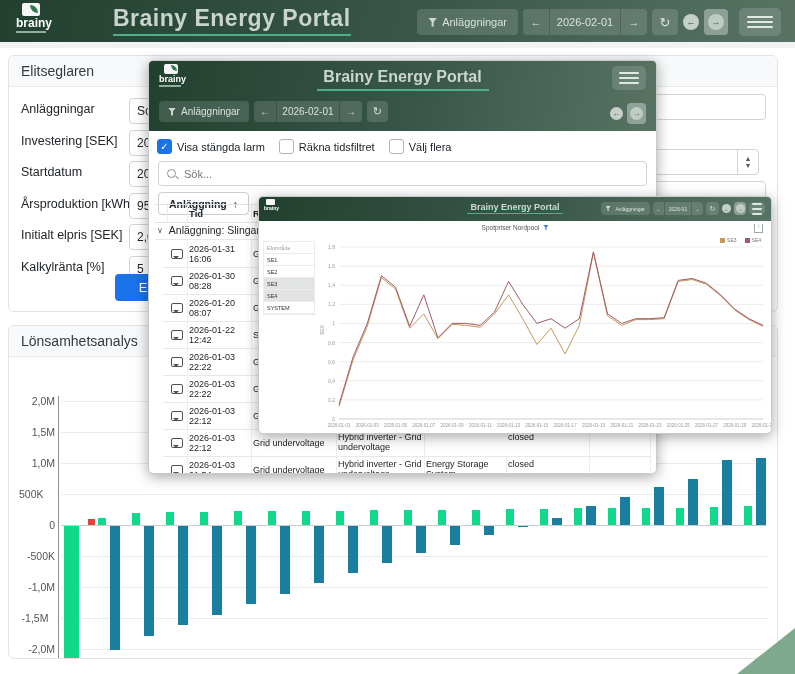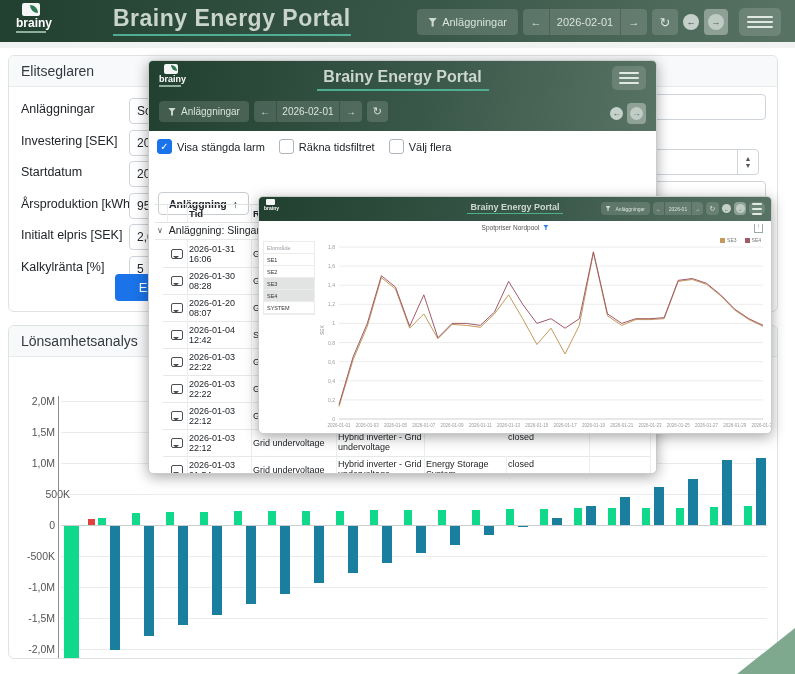--- a/index.html
+++ b/index.html
@@ -143,29 +143,29 @@
 <section class="panel" id="analysis-panel" style="left:8px;top:316px;width:768px;height:332px;margin-top:9px;">
   <div class="panel-hd">Lönsamhetsanalys</div>
   <div id="bar-chart" class="abs" style="left:0;top:30px;width:766px;height:302px;overflow:hidden;">
       <div style="position: absolute; left: 52px; top: 45px; width: 706px; height: 1px; background: rgb(233, 236, 236);"></div>
       <div style="position: absolute; left: 6px; top: 39px; width: 40px; text-align: right; font-size: 10.5px; color: rgb(85, 85, 85);">2,0M</div>
       <div style="position: absolute; left: 52px; top: 76px; width: 706px; height: 1px; background: rgb(233, 236, 236);"></div>
       <div style="position: absolute; left: 6px; top: 70px; width: 40px; text-align: right; font-size: 10.5px; color: rgb(85, 85, 85);">1,5M</div>
       <div style="position: absolute; left: 52px; top: 107px; width: 706px; height: 1px; background: rgb(233, 236, 236);"></div>
       <div style="position: absolute; left: 6px; top: 101px; width: 40px; text-align: right; font-size: 10.5px; color: rgb(85, 85, 85);">1,0M</div>
       <div style="position: absolute; left: 52px; top: 138px; width: 706px; height: 1px; background: rgb(233, 236, 236);"></div>
-      <div style="position: absolute; left: 21px; top: 132px; width: 40px; text-align: right; font-size: 10.5px; color: rgb(85, 85, 85);">500K</div>
+      <div style="position: absolute; left: 10px; top: 132px; width: 40px; font-size: 10.5px; color: rgb(85, 85, 85);">500K</div>
       <div style="position: absolute; left: 52px; top: 169px; width: 706px; height: 1px; background: rgb(201, 205, 204);"></div>
       <div style="position: absolute; left: 6px; top: 163px; width: 40px; text-align: right; font-size: 10.5px; color: rgb(85, 85, 85);">0</div>
       <div style="position: absolute; left: 52px; top: 200px; width: 706px; height: 1px; background: rgb(233, 236, 236);"></div>
       <div style="position: absolute; left: 6px; top: 194px; width: 40px; text-align: right; font-size: 10.5px; color: rgb(85, 85, 85);">-500K</div>
       <div style="position: absolute; left: 52px; top: 231px; width: 706px; height: 1px; background: rgb(233, 236, 236);"></div>
       <div style="position: absolute; left: 6px; top: 225px; width: 40px; text-align: right; font-size: 10.5px; color: rgb(85, 85, 85);">-1,0M</div>
       <div style="position: absolute; left: 52px; top: 262px; width: 706px; height: 1px; background: rgb(233, 236, 236);"></div>
-      <div style="position: absolute; left: 6px; top: 256px; width: 40px; text-align: right; font-size: 10.5px; color: rgb(85, 85, 85);">-1,5M</div>
+      <div style="position: absolute; left: 6px; top: 256px; width: 40px; text-align: center; font-size: 10.5px; color: rgb(85, 85, 85);">-1,5M</div>
       <div style="position: absolute; left: 52px; top: 293px; width: 706px; height: 1px; background: rgb(233, 236, 236);"></div>
       <div style="position: absolute; left: 6px; top: 287px; width: 40px; text-align: right; font-size: 10.5px; color: rgb(85, 85, 85);">-2,0M</div>
       <div style="position: absolute; left: 49px; top: 40px; width: 1px; height: 262px; background: rgb(138, 143, 142);"></div>
       <div style="position: absolute; left: 55px; top: 170px; width: 15px; height: 151.9px; background: rgb(16, 217, 140);"></div>
       <div style="position: absolute; left: 79px; top: 162.8px; width: 7px; height: 6.2px; background: rgb(224, 67, 62);"></div>
       <div style="position: absolute; left: 89px; top: 161.56px; width: 8px; height: 7.44px; background: rgb(16, 217, 140);"></div>
       <div style="position: absolute; left: 101px; top: 170px; width: 10px; height: 124px; background: rgb(26, 127, 158);"></div>
       <div style="position: absolute; left: 123px; top: 156.6px; width: 8px; height: 12.4px; background: rgb(16, 217, 140);"></div>
       <div style="position: absolute; left: 135px; top: 170px; width: 10px; height: 110.36px; background: rgb(26, 127, 158);"></div>
       <div style="position: absolute; left: 157px; top: 155.98px; width: 8px; height: 13.02px; background: rgb(16, 217, 140);"></div>
@@ -259,20 +259,24 @@
       </div>
       <div class="flex" style="gap: 5px;">
         <span class="cb"></span>
         <span style="font-size: 11px; color: rgb(33, 37, 41);">Räkna tidsfiltret</span>
       </div>
       <div class="flex" style="gap: 5px;">
         <span class="cb"></span>
         <span style="font-size: 11px; color: rgb(33, 37, 41);">Välj flera</span>
       </div>
     </div>
+  <div class="abs flex" style="left:9px;top:100px;right:9px;height:23px;border:1px solid #ced4da;border-radius:4px;padding-left:8px;gap:6px;">
+    <span class="mag"></span>
+    <input style="border: none; outline: none; font-size: 11px; color: rgb(85, 85, 85); width: 90%; font-family: inherit;" placeholder="Sök...">
+  </div>
   <div class="abs flex" style="left:9px;top:131px;height:21px;padding:0 10px;border:1px solid #c8cdd2;border-radius:4px;font-size:10.5px;font-weight:bold;gap:6px;color:#212529;">
     <span>Anläggning</span>
     <span>↑</span>
   </div>
   <div id="alarm-table" class="abs" style="left:0;top:0;right:0;bottom:0;pointer-events:none;">
       <div style="position: absolute; left: 6px; right: 6px; top: 143px; height: 17px; border-top: 1px solid rgb(223, 227, 226); border-bottom: 1px solid rgb(223, 227, 226);">
         <div class="tcell" style="position: absolute; left: 0px; width: 12px; top: 0px; bottom: 0px; font-weight: bold; font-size: 9.5px;"></div>
         <div class="tcell" style="position: absolute; left: 12px; width: 20px; top: 0px; bottom: 0px; font-weight: bold; font-size: 9.5px;"></div>
         <div class="tcell" style="position: absolute; left: 34px; width: 62px; top: 0px; bottom: 0px; font-weight: bold; font-size: 9.5px;">Tid</div>
         <div class="tcell" style="position: absolute; left: 98px; width: 83px; top: 0px; bottom: 0px; font-weight: bold; font-size: 9.5px;">R</div>
@@ -315,21 +319,21 @@
         <div class="tcell" style="position: absolute; left: 90px; width: 83px;">G</div>
         <div class="tcell wrap" style="position: absolute; left: 175px; width: 86px;"></div>
         <div class="tcell wrap" style="position: absolute; left: 263px; width: 80px;"></div>
         <div class="tcell wrap" style="position: absolute; left: 345px; width: 81px;"></div>
         <div class="tcell wrap" style="position: absolute; left: 428px; width: 59px;"></div>
       </div>
       <div class="trow" style="position: absolute; top: 260px; height: 27px; left: 14px; right: 6px;">
         <div class="tcell" style="position: absolute; left: 4px; width: 20px; justify-content: center;">
           <span class="bubble"></span>
         </div>
-        <div class="tcell" style="position: absolute; left: 26px; width: 62px;">2026-01-04 12:42</div>
+        <div class="tcell" style="position: absolute; left: 26px; width: 62px;">2026-01-22 12:42</div>
         <div class="tcell" style="position: absolute; left: 90px; width: 83px;">S</div>
         <div class="tcell wrap" style="position: absolute; left: 175px; width: 86px;"></div>
         <div class="tcell wrap" style="position: absolute; left: 263px; width: 80px;"></div>
         <div class="tcell wrap" style="position: absolute; left: 345px; width: 81px;"></div>
         <div class="tcell wrap" style="position: absolute; left: 428px; width: 59px;"></div>
       </div>
       <div class="trow" style="position: absolute; top: 287px; height: 27px; left: 14px; right: 6px;">
         <div class="tcell" style="position: absolute; left: 4px; width: 20px; justify-content: center;">
           <span class="bubble"></span>
         </div>

